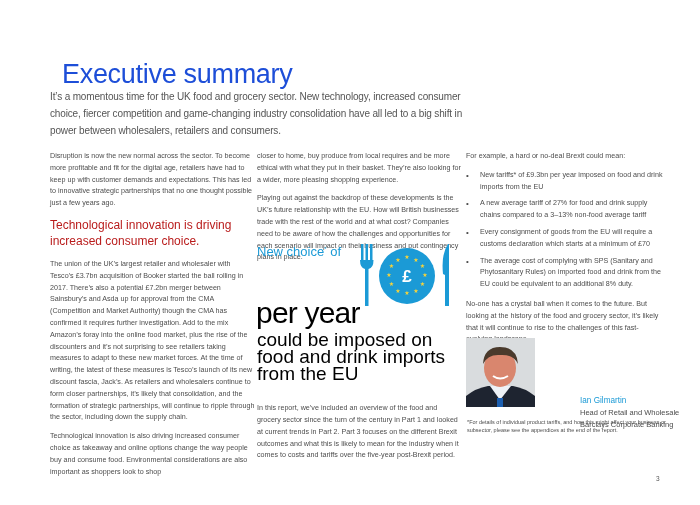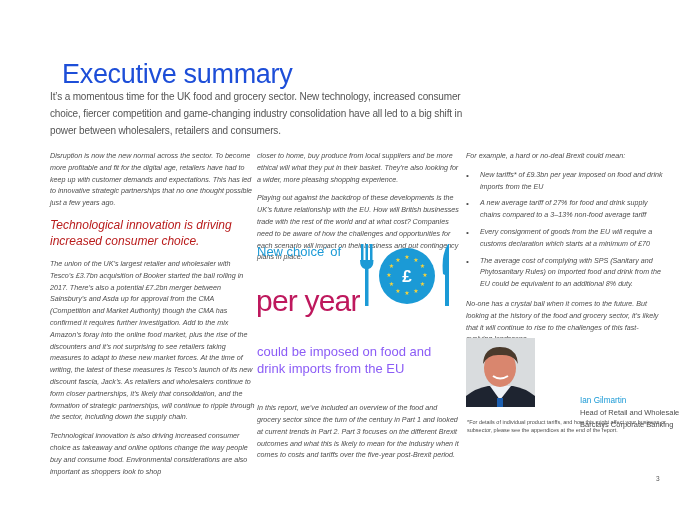--- a/index.html
+++ b/index.html
@@ -2,35 +2,35 @@
 <html><head>
 <meta charset="utf-8">
 <style>
   html, body { margin:0; padding:0; background:#ffffff; }
   body { width:700px; height:505px; position:relative; overflow:hidden;
          font-family:"Liberation Sans", sans-serif; color:#4a4a4a; }
   .title { position:absolute; left:50px; top:46px; font-size:27px; color:#1d4ed8;
            font-weight:normal; letter-spacing:-0.3px; margin:12px; line-height:32px; }
   .intro { position:absolute; left:50px; top:88px; width:420px; font-size:10px;
            line-height:17px; color:#555555; margin:0; letter-spacing:-0.15px; }
-  .col { position:absolute; font-size:7.15px; line-height:11.8px; color:#4d4d4d;font-style:italic; }
+  .col { position:absolute; font-size:7.15px; line-height:11.8px; color:#4d4d4d; }
   .col p { margin:0 0 7px 0; }
   .col1 { left:50px; top:151px; width:205px; }
   .col2 { left:257px; top:151px; width:205px; }
   .col3 { left:466px; top:151px; width:198px; }
   .subhead { font-size:12px; line-height:16px; color:#b91c1c; margin:3px 0 10px 0 !important; }
   ul.bullets { list-style:none; padding:0; margin:4px 0 8px 0; }
   ul.bullets li { position:relative; padding-left:14px; margin-bottom:5px; }
   ul.bullets li::before { content:"•"; position:absolute; left:0; top:0; color:#4d4d4d; font-size:8px; }
   .info { position:absolute; left:257px; top:242px; width:200px; height:130px; }
   .info .l1 { position:absolute; left:0; top:2px; font-size:13px; color:#1b9ad6; }
   .info .l1 sup { font-size:6px; }
   .info .big { position:absolute; left:-1px; top:16px; font-size:30px; line-height:30px; color:#1f3a5f; letter-spacing:-0.8px; }
-  .info .big2 { position:absolute; left:-1px; top:44px; font-size:30px; line-height:30px; color:#be185d; letter-spacing:-0.8px; }
-  .info .l3 { position:absolute; left:0; top:101px; width:200px; font-size:13px; line-height:17px; color:#8b5cf6; }
+  .info .big2 { position:absolute; left:-1px; top:56px; font-size:30px; line-height:30px; color:#000000; letter-spacing:-0.8px; }
+  .info .l3 { position:absolute; left:0; top:89px; width:200px; font-size:19px; line-height:17px; color:#000000; }
   .icons { position:absolute; left:357px; top:240px; width:100px; height:70px; }
   .photo { position:absolute; left:466px; top:338px; width:69px; height:69px; background:#d9dcde; overflow:hidden; }
   .caption { position:absolute; left:544px; top:395px; font-size:7.5px; line-height:12px; color:#4d4d4d;margin-left:36px; }
   .caption .name { color:#1b9ad6; font-size:8.2px; }
   .footnote { position:absolute; left:467px; top:418px; width:210px; font-size:5.5px; line-height:8px; color:#4d4d4d; }
   .pagenum { position:absolute; left:656px; top:475px; font-size:6.5px; color:#555; }
 </style>
 </head>
 <body>
 
@@ -38,21 +38,21 @@
 <p class="intro">It’s a momentous time for the UK food and grocery sector. New technology, increased consumer choice, fiercer competition and game-changing industry consolidation have all led to a big shift in power between wholesalers, retailers and consumers.</p>
 
 <div class="col col1">
   <p>Disruption is now the new normal across the sector. To become more profitable and fit for the digital age, retailers have had to keep up with customer demands and expectations. This has led to innovative strategic partnerships that no one thought possible just a few years ago.</p>
   <p class="subhead">Technological innovation is driving increased consumer choice.</p>
   <p>The union of the UK’s largest retailer and wholesaler with Tesco’s £3.7bn acquisition of Booker started the ball rolling in 2017. There’s also a potential £7.2bn merger between Sainsbury’s and Asda up for approval from the CMA (Competition and Market Authority) though the CMA has confirmed it requires further investigation. Add to the mix Amazon’s foray into the online food market, plus the rise of the discounters and it’s not surprising to see retailers taking measures to adapt to these new market forces. At the time of writing, the latest of these measures is Tesco’s launch of its new discount fascia, Jack’s. As retailers and wholesalers continue to form closer partnerships, it’s likely that consolidation, and the formation of strategic partnerships, will continue to ripple through the sector, including down the supply chain.</p>
   <p>Technological innovation is also driving increased consumer choice as takeaway and online options change the way people buy and consume food. Environmental considerations are also important as shoppers look to shop</p>
 </div>
 
 <div class="col col2">
-  <p>closer to home, buy produce from local suppliers and be more ethical will what they put in their basket. They’re also looking for a wider, more pleasing shopping experience.</p>
+  <p>closer to home, buy produce from local requires and be more ethical with what they put in their basket. They’re also looking for a wider, more pleasing shopping experience.</p>
   <p>Playing out against the backdrop of these developments is the UK’s future relationship with the EU. How will British businesses trade with the rest of the world and at what cost? Companies need to be aware of how the challenges and opportunities for each scenario will impact on their business and put contingency plans in place.</p>
   <div style="height:132px"></div>
   <p>In this report, we’ve included an overview of the food and grocery sector since the turn of the century in Part 1 and looked at current trends in Part 2. Part 3 focuses on the different Brexit outcomes and what this is likely to mean for the industry when it comes to costs and tariffs over the five-year post-Brexit period.</p>
 </div>
 
 <div class="info">
   <div class="l1"><span>New choice</span><sup>*</sup><span> of</span></div>
   <div class="big2">per year</div>
   <div class="l3">could be imposed on food and drink imports from the EU</div>
 </div>

